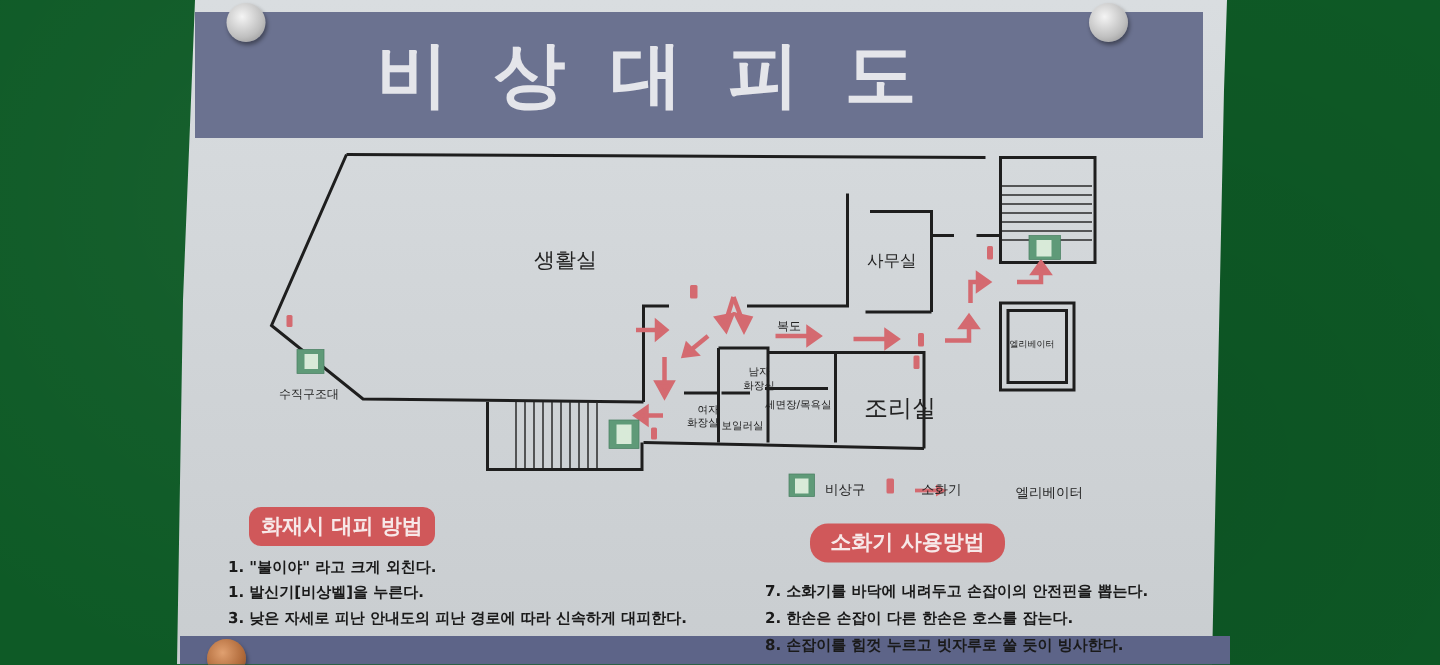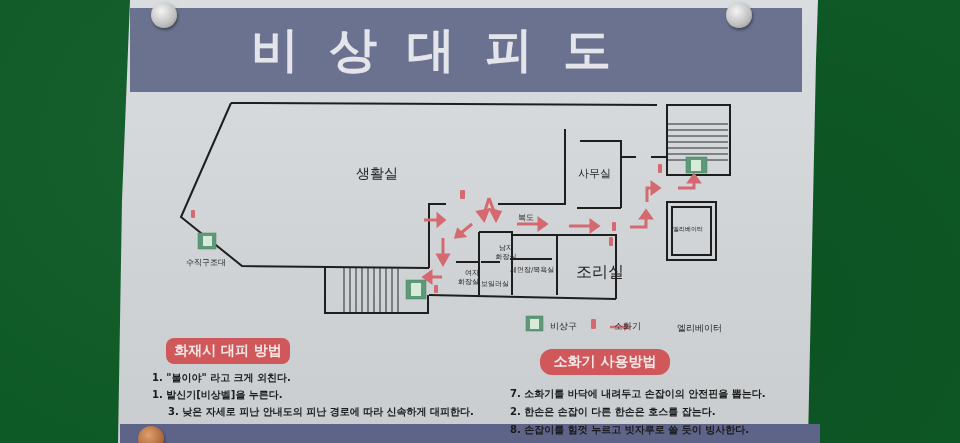--- a/index.html
+++ b/index.html
@@ -155,18 +155,18 @@
 <div class="lbl" style="left:576px;top:262px;font-size:16px;">조리실</div>
 <div class="lbl" style="left:673px;top:225px;font-size:6px;">엘리베이터</div>
 
 <div class="legend-item" style="left:550px;top:320px;">비상구</div>
 <div class="legend-item" style="left:614px;top:320px;">소화기</div>
 <div class="legend-item" style="left:677px;top:322px;">엘리베이터</div>
 
 <div class="section-head" style="left:166px;top:338px;width:124px;">화재시 대피 방법</div>
 <div class="step" style="left:152px;top:371px;">1. "불이야" 라고 크게 외친다.</div>
 <div class="step" style="left:152px;top:388px;">1. 발신기[비상벨]을 누른다.</div>
-<div class="step" style="left:168px;top:405px;">3. 낮은 자세로 피난 안내도의 피난 경로에 따라 신속하게 대피한다.</div>
+<div class="step" style="left:152px;top:405px;">3. 낮은 자세로 피난 안내도의 피난 경로에 따라 신속하게 대피한다.</div>
 
 <div class="section-head" style="left:540px;top:349px;width:130px;border-radius:12px;">소화기 사용방법</div>
 <div class="step" style="left:510px;top:387px;">7. 소화기를 바닥에 내려두고 손잡이의 안전핀을 뽑는다.</div>
 <div class="step" style="left:510px;top:405px;text-align:right;">2. 한손은 손잡이 다른 한손은 호스를 잡는다.</div>
 <div class="step" style="left:510px;top:423px;">8. 손잡이를 힘껏 누르고 빗자루로 쓸 듯이 빙사한다.</div>
 
 </body></html>

